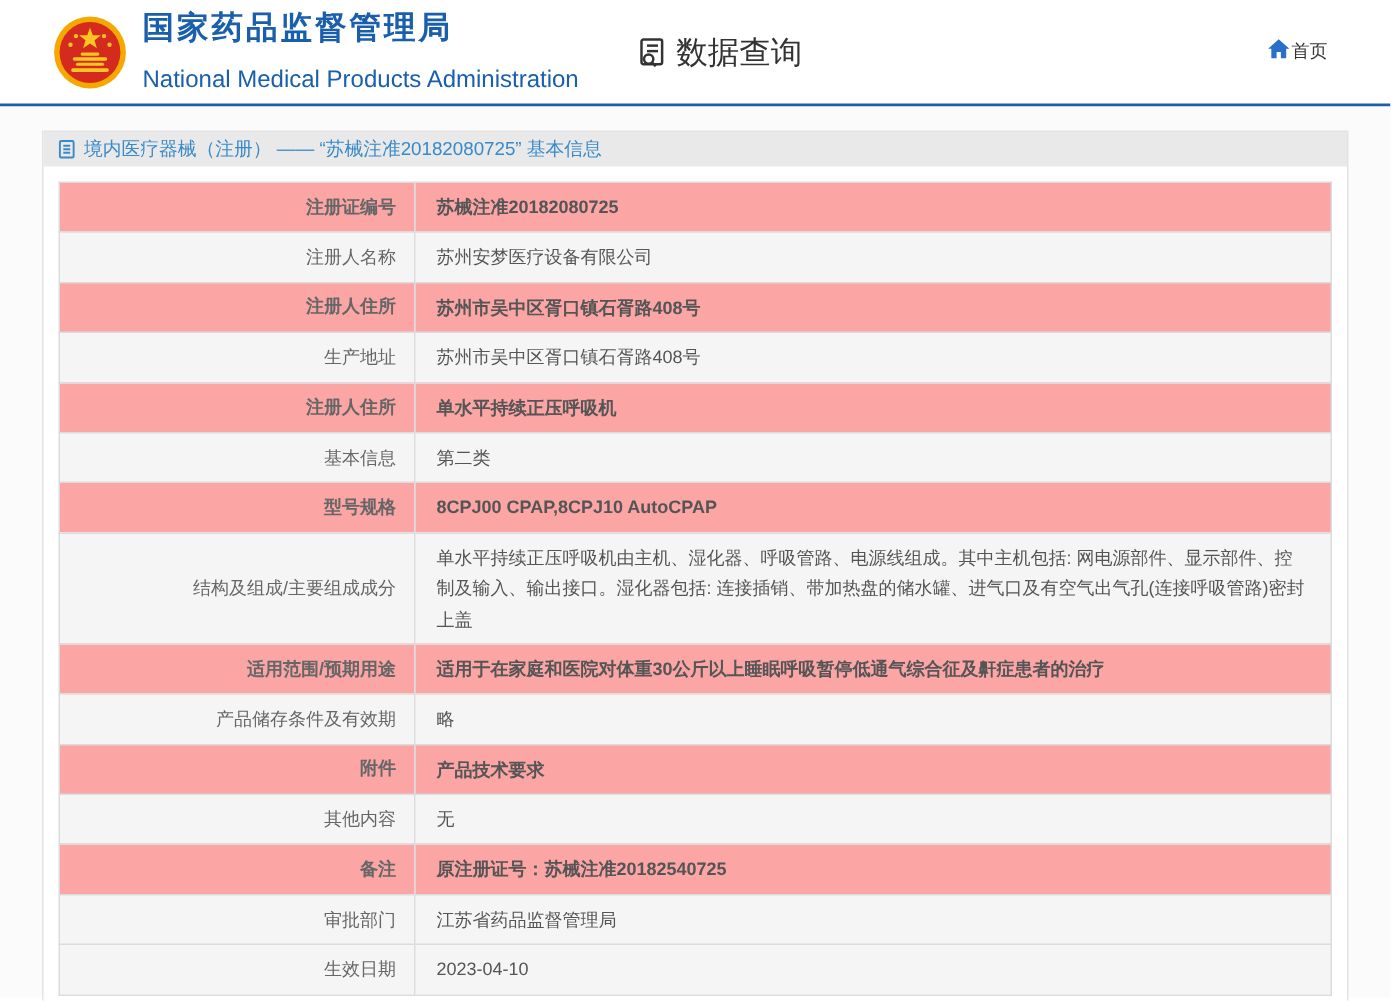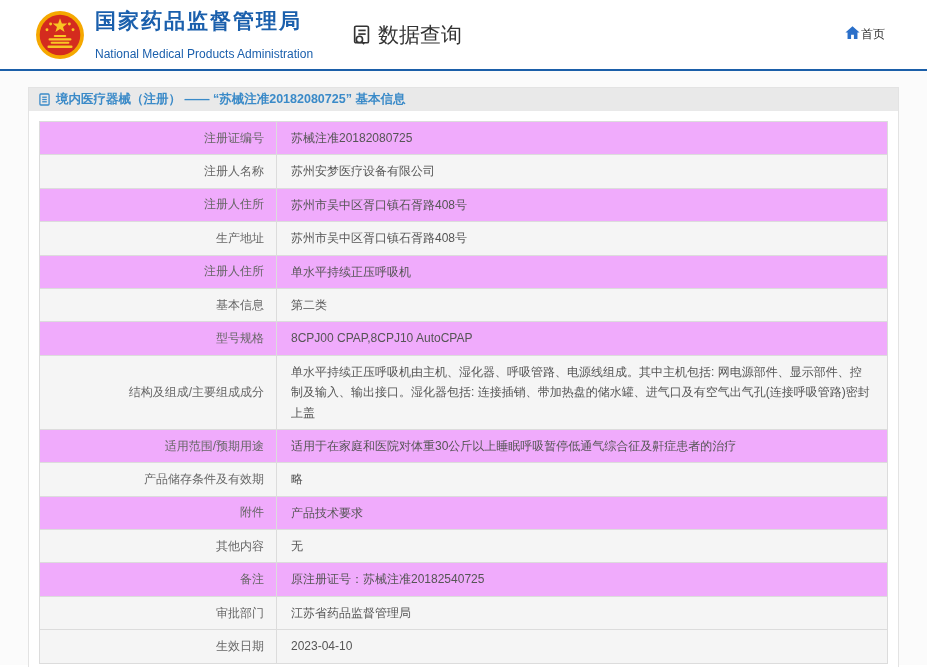--- a/index.html
+++ b/index.html
@@ -18,21 +18,21 @@
     align-items: center;
     padding: 0 42px 0 35px;
   }
   .logo-wrap { display:flex; align-items:center; }
   .emblem { width: 50px; height: 50px; flex: 0 0 auto; }
   .org-names { margin-left: 10px; }
   .org-zh {
     color: #1a5fac; font-size: 21px; font-weight: bold; letter-spacing: 2px;
     line-height: 1.2;
   }
-  .org-en { color: #1a5fac; font-size: 12px; margin-top: 14px; }
+  .org-en { color: #1a5fac; font-size: 16px; margin-top: 14px; }
   .query-entry {
     margin-left: 38px; display: flex; align-items: center; gap: 5px;
     color: #333; font-size: 21px; font-weight: 500;
   }
   .header-spacer { flex: 1; }
   .top-nav { display: flex; gap: 30px; }
   .nav-item {
     display: flex; align-items: center;
     font-size: 12px; color: #333; cursor: pointer;
   }
@@ -48,30 +48,29 @@
     border: 1px solid #e3e3e3;
   }
   .title-bar {
     background: #e9e9e9;
     height: 23px;
     display: flex; align-items: center;
     padding: 0 10px;
     gap: 6px;
     color: #3a8ac8;
     font-size: 12.5px;
-    font-weight: bold;
   }
   .table-wrap { padding: 10px; }
   table.info-table {
     width: 100%;
     border-collapse: collapse;
     font-size: 12px;
   }
   .info-table td { border: 1px solid #dcdcdc; }
-  .info-table tr.odd  { background: #f0abfc; }
+  .info-table tr.odd  { background: #fca5a5; font-weight: bold; }
   .info-table tr.even { background: #f5f5f5; }
   .label-cell {
     width: 237px;
     text-align: right;
     padding: 6px 12px;
     color: #666;
     white-space: nowrap;
   }
   .value-cell {
     padding: 6px 14px;

